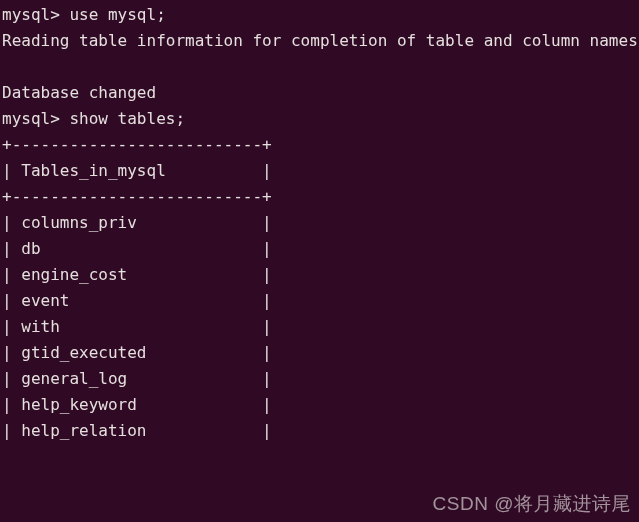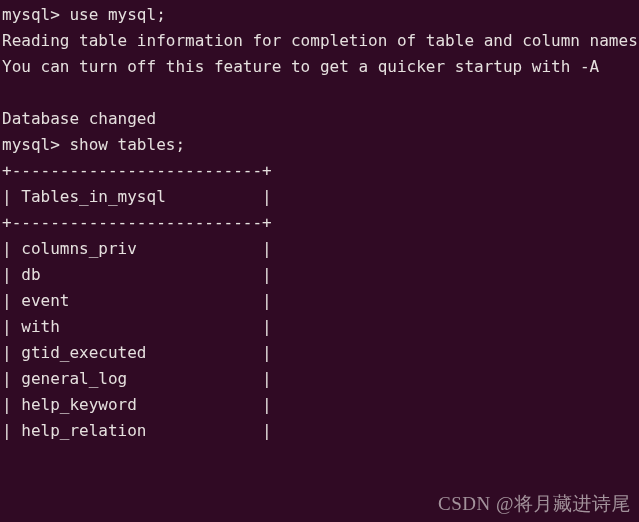--- a/index.html
+++ b/index.html
@@ -28,46 +28,46 @@
     letter-spacing: 0px;
     font-variant-ligatures: none;
   }
   .term-line.blank {
     height: 26px;
   }
   #watermark {
     position: absolute;
     right: 8px;
     bottom: 7px;
-    font-family: Liberation Serif, serif;
+    font-family: Liberation Sans, sans-serif;
     font-size: 19px;
     line-height: 22px;
     color: #cfc7c9;
     opacity: 0.72;
     white-space: nowrap;
     letter-spacing: 0.5px;
     pointer-events: none;
   }
 </style>
 </head>
 <body>
 
 <div id="terminal">
   <div id="terminal-output">
       <div class="term-line">mysql&gt; use mysql;</div>
       <div class="term-line">Reading table information for completion of table and column names</div>
-      <div class="term-line">You can turn off this feature to get a quicker startup with -A</div>
       <div class="term-line blank"></div>
       <div class="term-line">Database changed</div>
       <div class="term-line">mysql&gt; show tables;</div>
       <div class="term-line">+--------------------------+</div>
       <div class="term-line">| Tables_in_mysql          |</div>
       <div class="term-line">+--------------------------+</div>
       <div class="term-line">| columns_priv             |</div>
       <div class="term-line">| db                       |</div>
+      <div class="term-line">| engine_cost              |</div>
       <div class="term-line">| event                    |</div>
       <div class="term-line">| with                     |</div>
       <div class="term-line">| gtid_executed            |</div>
       <div class="term-line">| general_log              |</div>
       <div class="term-line">| help_keyword             |</div>
       <div class="term-line">| help_relation            |</div>
     </div>
   <div id="watermark">CSDN @将月藏进诗尾</div>
 </div>
 

